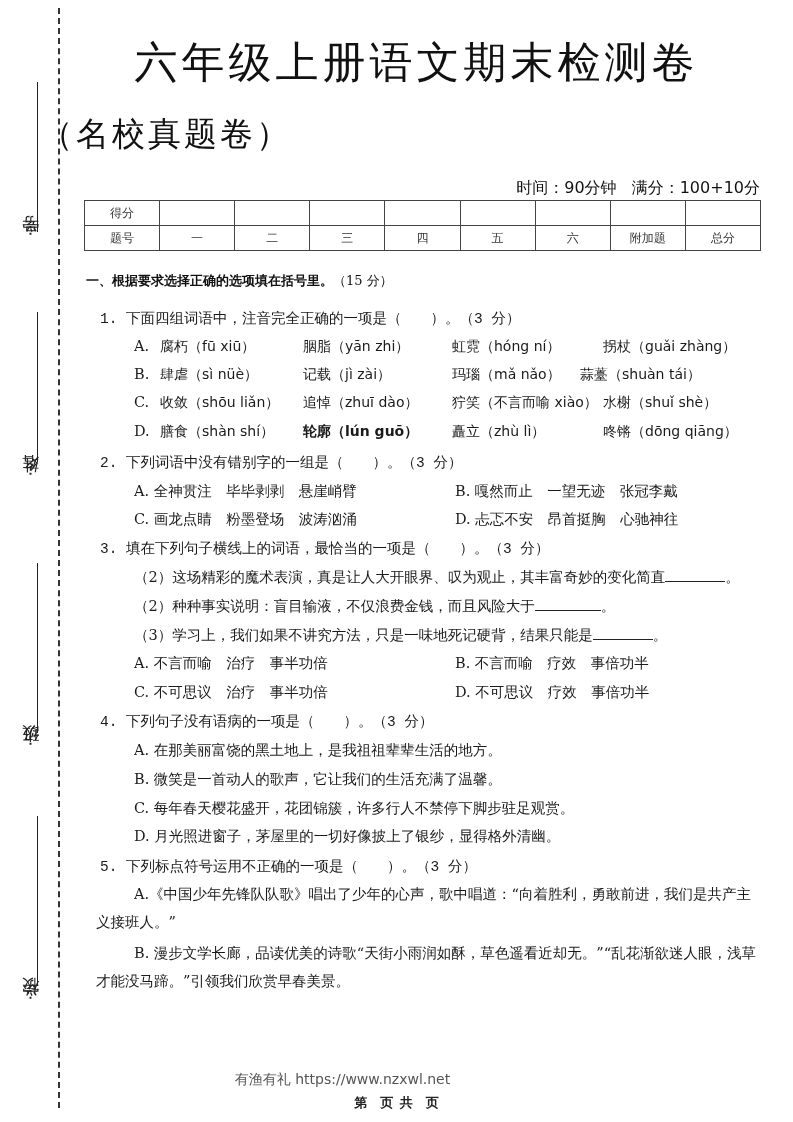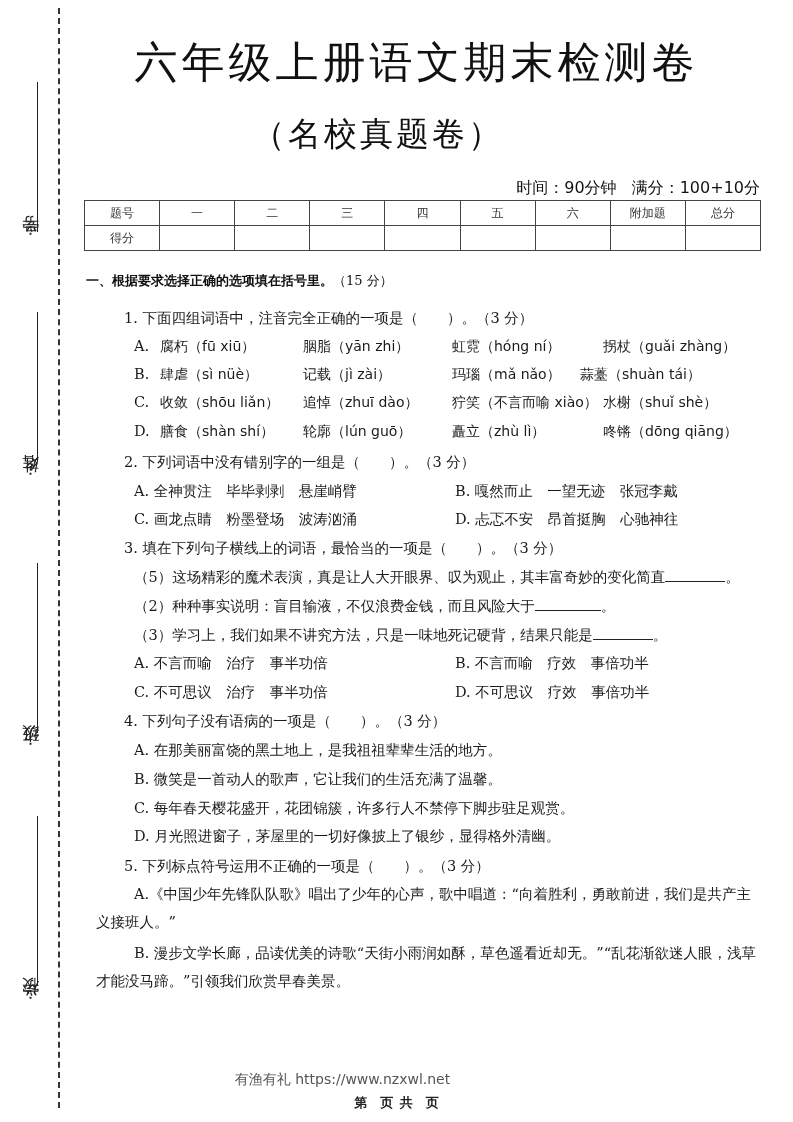--- a/index.html
+++ b/index.html
@@ -19,21 +19,21 @@
       letter-spacing: 1px; line-height: 24px; white-space: nowrap;
     }
 
     
     .title {
       position: absolute; left: 0; width: 793px; top: 34px; text-align: center;
       font-family: "DejaVu Sans", sans-serif; font-size: 43px; letter-spacing: 4px;
       padding-left: 40px; color: #111; font-weight: normal;
     }
     .subtitle {
-      position: absolute; left: 0; width: 716px; top: 112px; text-align: center;
+      position: absolute; left: 0; width: 716px; top: 112px; text-align: left;
       font-family: "DejaVu Sans", sans-serif; font-size: 33px; letter-spacing: 3px;
       padding-left: 40px; color: #111;
     }
     .exam-meta {
       position: absolute; right: 33px; top: 178px;
       font-family: "DejaVu Sans", sans-serif; font-size: 16px; color: #111;
     }
     .exam-meta span { margin-left: 10px; }
 
     
@@ -50,21 +50,21 @@
     
     .section-heading {
       position: absolute; left: 86px; top: 272px;
       font-family: "DejaVu Sans", sans-serif; font-size: 13px; font-weight: bold; color: #111;
     }
     .section-heading .pts { font-weight: normal; font-family: "DejaVu Serif", serif; }
     .line {
       position: absolute; font-size: 14.5px; white-space: nowrap; color: #1a1a1a;
       font-family: "DejaVu Serif", "Liberation Serif", serif;
     }
-    .q { left: 124px; }
+    .q { left: 100px; font-family: Liberation Mono, monospace; }
     .opt { left: 134px; }
     .optR { left: 431px; margin-left: 24px; }
     .cell { position: absolute; white-space: nowrap; font-size: 14.5px; }
     .pinyin { font-family: "DejaVu Sans", sans-serif; font-size: 14px; }
     .blank { display: inline-block; width: 60px; border-bottom: 1px solid #222; height: 14px; vertical-align: baseline; }
     .blank.long { width: 66px; }
     .para { position: absolute; left: 96px; width: 668px; font-size: 14.5px; line-height: 28px; white-space: normal; text-indent: 38px; }
 
     .footer-site {
       position: absolute; left: 0; width: 685px; top: 1071px; text-align: center;
@@ -96,40 +96,40 @@
 <h1 class="title">六年级上册语文期末检测卷</h1>
 <div class="subtitle">（名校真题卷）</div>
 <div class="exam-meta">
   <span>时间：90分钟</span>
   <span>满分：100+10分</span>
 </div>
 
 <table class="score-table">
   <tbody>
       <tr>
+    <td class="head">得分</td>
+    <td></td>
+    <td></td>
+    <td></td>
+    <td></td>
+    <td></td>
+    <td></td>
+    <td></td>
+    <td></td>
+  </tr>
+  <tr>
     <td class="head">题号</td>
     <td>一</td>
     <td>二</td>
     <td>三</td>
     <td>四</td>
     <td>五</td>
     <td>六</td>
     <td>附加题</td>
     <td>总分</td>
-  </tr>
-  <tr>
-    <td class="head">得分</td>
-    <td></td>
-    <td></td>
-    <td></td>
-    <td></td>
-    <td></td>
-    <td></td>
-    <td></td>
-    <td></td>
   </tr>
 </tbody>
   </table>
 
 <div class="section-heading">
   <span>一、根据要求选择正确的选项填在括号里。</span><span class="pts">（15 分）</span>
 </div>
 
 <div class="line q" style="top:309px;">1. 下面四组词语中，注音完全正确的一项是（　　）。（3 分）</div>
 
@@ -150,34 +150,34 @@
 <div class="line" style="top:394px;left:0;width:793px;">
   <span class="cell" style="left:134px;">C.</span>
   <span class="cell pinyin" style="left:160px;text-align:right;">收敛（shōu liǎn）</span>
   <span class="cell pinyin" style="left:303px;">追悼（zhuī dào）</span>
   <span class="cell pinyin" style="left:452px;">狞笑（不言而喻 xiào）</span>
   <span class="cell pinyin" style="left:603px;">水榭（shuǐ shè）</span>
 </div>
 <div class="line" style="top:423px;left:0;width:793px;">
   <span class="cell" style="left:134px;">D.</span>
   <span class="cell pinyin" style="left:160px;">膳食（shàn shí）</span>
-  <span class="cell pinyin" style="left:303px;">轮廓（lún guō）</span>
+  <span class="cell pinyin" style="left:303px;font-weight:bold;">轮廓（lún guō）</span>
   <span class="cell pinyin" style="left:452px;">矗立（zhù lì）</span>
   <span class="cell pinyin" style="left:603px;">咚锵（dōng qiāng）</span>
 </div>
 
 <div class="line q" style="top:453px;">2. 下列词语中没有错别字的一组是（　　）。（3 分）</div>
 <div class="line opt" style="top:482px;">A. 全神贯注　毕毕剥剥　悬崖峭臂</div>
 <div class="line optR" style="top:482px;">B. 嘎然而止　一望无迹　张冠李戴</div>
 <div class="line opt" style="top:510px;">C. 画龙点睛　粉墨登场　波涛汹涌</div>
 <div class="line optR" style="top:510px;">D. 忐忑不安　昂首挺胸　心驰神往</div>
 
 <div class="line q" style="top:539px;">3. 填在下列句子横线上的词语，最恰当的一项是（　　）。（3 分）</div>
 <div class="line opt" style="top:568px;">
-  <span>（5）这场精彩的魔术表演，真是让人大开眼界、叹为观止，其丰富奇妙的变化简直</span><span class="blank"></span><span>。</span>
+  <span>（2）这场精彩的魔术表演，真是让人大开眼界、叹为观止，其丰富奇妙的变化简直</span><span class="blank"></span><span>。</span>
 </div>
 <div class="line opt" style="top:597px;">
   <span>（2）种种事实说明：盲目输液，不仅浪费金钱，而且风险大于</span><span class="blank long"></span><span>。</span>
 </div>
 <div class="line opt" style="top:626px;">
   <span>（3）学习上，我们如果不讲究方法，只是一味地死记硬背，结果只能是</span><span class="blank"></span><span>。</span>
 </div>
 <div class="line opt" style="top:654px;">A. 不言而喻　治疗　事半功倍</div>
 <div class="line optR" style="top:654px;">B. 不言而喻　疗效　事倍功半</div>
 <div class="line opt" style="top:683px;">C. 不可思议　治疗　事半功倍</div>

